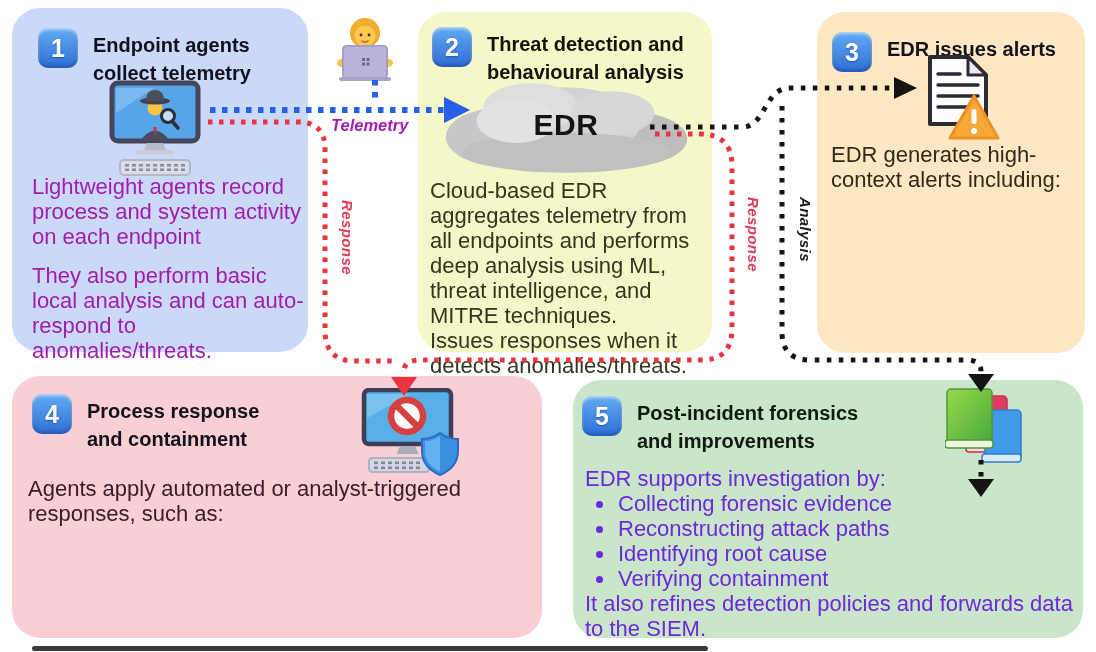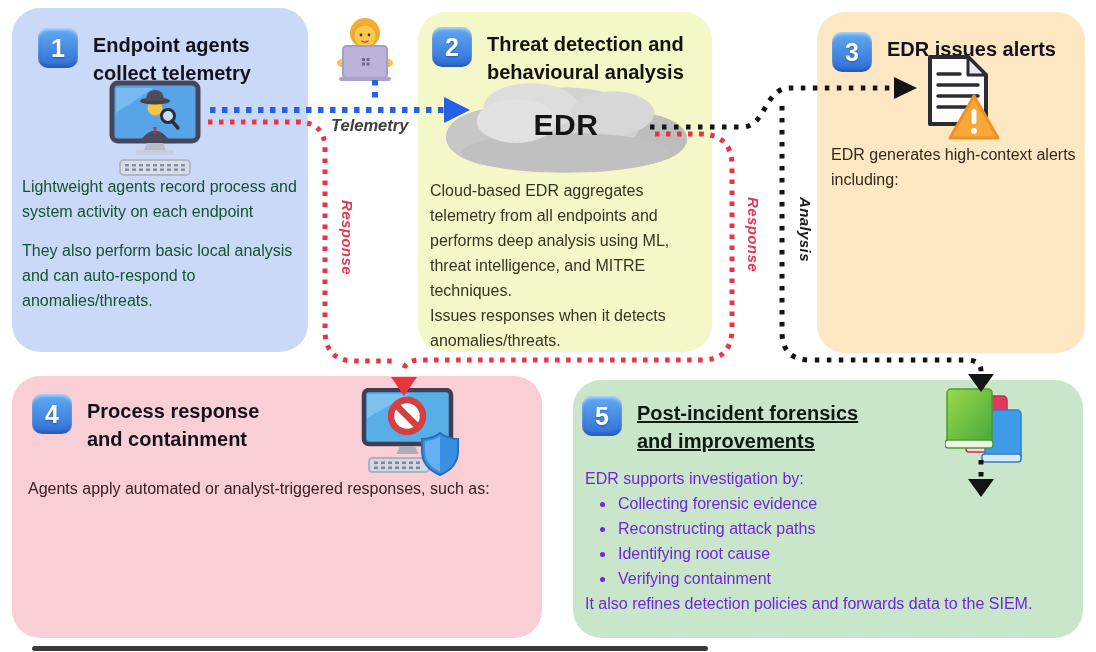--- a/index.html
+++ b/index.html
@@ -6,21 +6,21 @@
   #canvas{position:relative;width:1096px;height:652px;background:#ffffff;overflow:hidden;
           font-family:"Liberation Sans",sans-serif;}
   .box{position:absolute;border-radius:28px;}
   .hdr{position:absolute;display:flex;align-items:flex-start;gap:15px;}
   .badge{width:40px;height:40px;border-radius:10px;flex:0 0 auto;margin-top:2px;
          background:linear-gradient(180deg,#62abf2 0%,#2e6fd6 100%);
          box-shadow:inset 0 2px 3px rgba(255,255,255,.55), inset 0 -2px 4px rgba(0,0,80,.28);
          color:#fff;font-weight:700;font-size:25px;display:flex;align-items:center;justify-content:center;
          text-shadow:0 1px 2px rgba(0,0,60,.35);}
   .title{font-weight:700;font-size:20px;line-height:28px;color:#12121c;padding-top:5px;}
-  .body{position:absolute;font-size:16px;line-height:25px;color:#2a2a33;}
+  .body{position:absolute;font-size:22px;line-height:25px;color:#2a2a33;}
   .body p{margin:0;}
   .body p + p{margin-top:14px;}
   .body ul{margin:0;padding-left:31px;}
   .body li{padding-left:2px;}
   .icon{position:absolute;}
   .cloud-label{position:absolute;inset:0;display:flex;align-items:center;justify-content:center;
                font-weight:700;color:#141414;letter-spacing:.5px;}
   .connectors{position:absolute;inset:0;z-index:9;pointer-events:none;}
   .hlabel{position:absolute;z-index:11;font-style:italic;font-weight:700;white-space:nowrap;}
   .vlabel{position:absolute;z-index:11;font-style:italic;font-weight:700;font-size:15px;line-height:17px;
@@ -30,21 +30,21 @@
 </head>
 <body>
 
 <div id="canvas">
 
   <div class="box" style="left:12px;top:8px;width:296px;height:344px;background:#cbd9f8;">
     <div class="hdr" style="left:26px;top:18px;">
       <div class="badge">1</div>
       <div class="title" style="width:178px;">Endpoint agents collect telemetry</div>
     </div>
-    <div class="body" style="left:10px;top:166px;width:286px;color:#14532d;">
+    <div class="body" style="left:20px;top:166px;width:286px;color:#a21caf;">
       <p>Lightweight agents record process and system activity on each endpoint</p>
       <p>They also perform basic local analysis and can auto-respond to anomalies/threats.</p>
     </div>
   </div>
 
   <div class="box" style="left:418px;top:12px;width:294px;height:340px;background:#f4f7c8;">
     <div class="hdr" style="left:14px;top:13px;">
       <div class="badge">2</div>
       <div class="title" style="width:238px;color:#131309;">Threat detection and behavioural analysis</div>
     </div>
@@ -125,21 +125,21 @@
       </svg>
     </div>
     <div class="body" style="left:16px;top:100px;width:506px;color:#3a2026;">
       <p>Agents apply automated or analyst-triggered responses, such as:</p>
     </div>
   </div>
 
   <div class="box" style="left:573px;top:380px;width:510px;height:258px;background:#c9e6ca;">
     <div class="hdr" style="left:9px;top:14px;">
       <div class="badge">5</div>
-      <div class="title" style="width:258px;color:#0f1b10;text-decoration:underline;">Post-incident forensics and improvements</div>
+      <div class="title" style="width:258px;color:#0f1b10;">Post-incident forensics and improvements</div>
     </div>
     <div class="icon" style="left:372px;top:8px;width:80px;height:82px;">
       <svg width="80" height="82" viewBox="0 0 80 82">
         <defs>
           <linearGradient id="gbook" x1="0" y1="0" x2="1" y2="1">
             <stop offset="0" stop-color="#9ad94a"></stop>
               <stop offset="1" stop-color="#44a83c"></stop>
           </linearGradient>
         </defs>
         <rect x="24" y="8" width="38" height="54" rx="4" fill="#e23a5e" stroke="#c72f50" stroke-width="1.5"></rect>
@@ -237,19 +237,19 @@
     <polygon points="968,374 994,374 981,392" fill="#141414"></polygon>
     <polygon points="968,479 994,479 981,497" fill="#141414"></polygon>
 
     <g fill="none" stroke="#ea3343" stroke-width="5" stroke-dasharray="4.5 6.5">
       <path d="M 208 122 H 298 Q 325 122 325 149 V 330 Q 325 360 353 361 H 394"></path>
       <path d="M 655 134 H 700 Q 732 134 732 166 V 328 Q 732 360 702 360 H 422 Q 404 360 404 371 V 374"></path>
     </g>
     <polygon points="391,377 417,377 404,396" fill="#ea3343"></polygon>
   </svg>
 
-  <div class="hlabel" style="left:331px;top:116px;font-size:16.5px;color:#404040;">Telemetry</div>
+  <div class="hlabel" style="left:331px;top:116px;font-size:16.5px;color:#a21caf;">Telemetry</div>
   <div class="vlabel" style="left:356px;top:200px;color:#e23a56;">Response</div>
   <div class="vlabel" style="left:762px;top:197px;color:#e23a56;">Response</div>
   <div class="vlabel" style="left:814px;top:197px;color:#1b1b1b;">Analysis</div>
 
   <div class="bottom-bar"></div>
 </div>
 
 </body></html>

